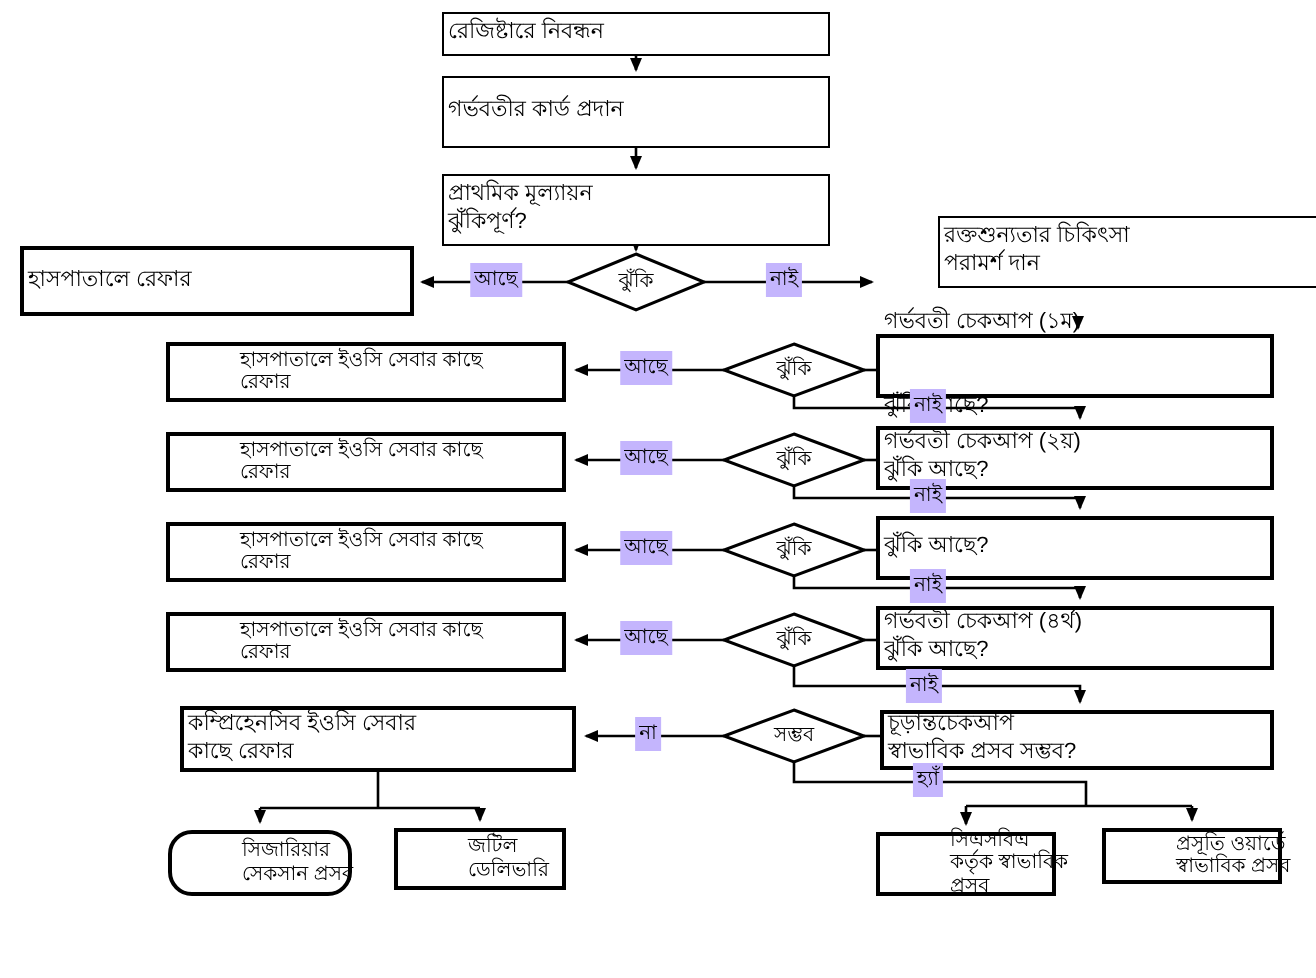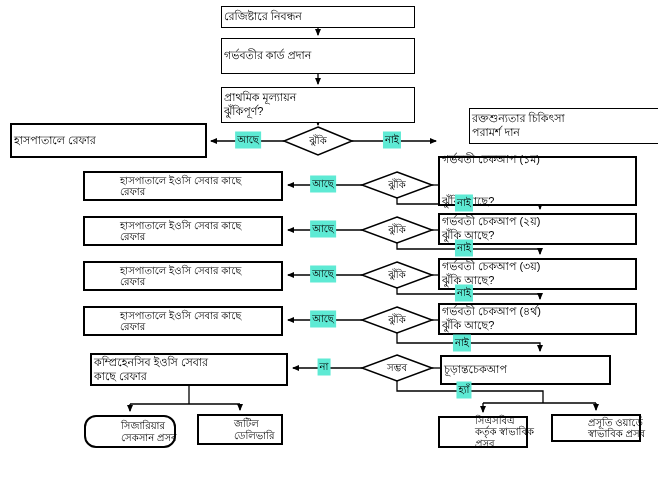--- a/index.html
+++ b/index.html
@@ -12,21 +12,21 @@
   .box{
     position:absolute;box-sizing:border-box;background:#fff;
     border:2px solid #000;display:flex;flex-direction:column;
     align-items:flex-start;justify-content:center;text-align:center;
     font-size:11px;line-height:1.25;padding:1px 2px;z-index:2;
   }
   .thin{border-width:1px;}
   .small{font-size:10px;line-height:1.15;padding-left:35px;}
   .ln{display:block;white-space:nowrap;}
   .lbl{
-    position:absolute;transform:translate(-50%,-50%);background:#5eead4;
+    position:absolute;transform:translate(-50%,-50%);background:#c4b5fd;
     font-size:10px;padding:0 2px;z-index:3;white-space:nowrap;
   }
   .dlbl{
     position:absolute;transform:translate(-50%,-50%);
     font-size:10px;z-index:3;white-space:nowrap;
   }
 </style>
 </head>
 <body>
 
@@ -84,21 +84,21 @@
       <polygon points="397,262 432,275 397,288 362,275"></polygon>
       <polygon points="397,307 432,320 397,333 362,320"></polygon>
       <polygon points="397,355 432,368 397,381 362,368"></polygon>
     </g>
   </svg>
 
   <div class="box thin" style="left:221px;top:6px;width:194px;height:22px;">
     <span class="ln">রেজিষ্টারে নিবন্ধন</span>
   </div>
 
-  <div class="box thin" style="left:221px;top:38px;width:194px;height:36px;font-family:Liberation Serif, serif;">
+  <div class="box thin" style="left:221px;top:38px;width:194px;height:36px;">
     <span class="ln">গর্ভবতীর কার্ড প্রদান</span>
   </div>
 
   <div class="box thin" style="left:221px;top:87px;width:194px;height:36px;">
     <span class="ln">প্রাথমিক মূল্যায়ন</span>
     <span class="ln">ঝুঁকিপূর্ণ?</span>
   </div>
 
   <div class="dlbl" style="left:318px;top:141px;">ঝুঁকি</div>
   <div class="lbl" style="left:248px;top:140px;">আছে</div>
@@ -110,21 +110,21 @@
 
   <div class="box thin" style="left:440px;top:108px;width:198px;height:36px;margin-left:29px;">
     <span class="ln">রক্তশুন্যতার চিকিৎসা</span>
     <span class="ln">পরামর্শ দান</span>
   </div>
 
   <div class="box small" style="left:83px;top:171px;width:200px;height:30px;">
     <span class="ln">হাসপাতালে ইওসি সেবার কাছে</span>
     <span class="ln">রেফার</span>
   </div>
-  <div class="box" style="left:438px;top:156px;width:199px;height:50px;gap:28px;">
+  <div class="box" style="left:438px;top:167px;width:199px;height:32px;gap:28px;">
     <span class="ln">গর্ভবতী চেকআপ (১ম)</span>
     <span class="ln">ঝুঁকি আছে?</span>
   </div>
   <div class="dlbl" style="left:397px;top:185px;">ঝুঁকি</div>
   <div class="lbl" style="left:323px;top:184px;">আছে</div>
   <div class="lbl" style="left:464px;top:203px;">নাই</div>
 
   <div class="box small" style="left:83px;top:216px;width:200px;height:30px;">
     <span class="ln">হাসপাতালে ইওসি সেবার কাছে</span>
     <span class="ln">রেফার</span>
@@ -135,21 +135,20 @@
   </div>
   <div class="dlbl" style="left:397px;top:230px;">ঝুঁকি</div>
   <div class="lbl" style="left:323px;top:229px;">আছে</div>
   <div class="lbl" style="left:464px;top:248px;">নাই</div>
 
   <div class="box small" style="left:83px;top:261px;width:200px;height:30px;">
     <span class="ln">হাসপাতালে ইওসি সেবার কাছে</span>
     <span class="ln">রেফার</span>
   </div>
   <div class="box" style="left:438px;top:258px;width:199px;height:32px;">
-    <span class="ln">গর্ভবতী চেকআপ (৩য়)</span>
     <span class="ln">ঝুঁকি আছে?</span>
   </div>
   <div class="dlbl" style="left:397px;top:275px;">ঝুঁকি</div>
   <div class="lbl" style="left:323px;top:274px;">আছে</div>
   <div class="lbl" style="left:464px;top:293px;">নাই</div>
 
   <div class="box small" style="left:83px;top:306px;width:200px;height:30px;">
     <span class="ln">হাসপাতালে ইওসি সেবার কাছে</span>
     <span class="ln">রেফার</span>
   </div>
@@ -158,22 +157,23 @@
     <span class="ln">ঝুঁকি আছে?</span>
   </div>
   <div class="dlbl" style="left:397px;top:320px;">ঝুঁকি</div>
   <div class="lbl" style="left:323px;top:319px;">আছে</div>
   <div class="lbl" style="left:462px;top:343px;">নাই</div>
 
   <div class="box" style="left:90px;top:353px;width:198px;height:33px;">
     <span class="ln">কম্প্রিহেনসিব ইওসি সেবার</span>
     <span class="ln">কাছে রেফার</span>
   </div>
-  <div class="box" style="left:440px;top:355px;width:171px;height:30px;">
+  <div class="box" style="left:440px;top:355px;width:197px;height:30px;">
     <span class="ln">চূড়ান্তচেকআপ</span>
+    <span class="ln">স্বাভাবিক প্রসব সম্ভব?</span>
   </div>
   <div class="dlbl" style="left:397px;top:368px;">সম্ভব</div>
   <div class="lbl" style="left:324px;top:367px;">না</div>
   <div class="lbl" style="left:464px;top:390px;">হ্যাঁ</div>
 
   <div class="box small" style="left:84px;top:415px;width:92px;height:33px;border-radius:12px;">
     <span class="ln">সিজারিয়ার</span>
     <span class="ln">সেকসান প্রসব</span>
   </div>
   <div class="box small" style="left:197px;top:414px;width:86px;height:31px;">

